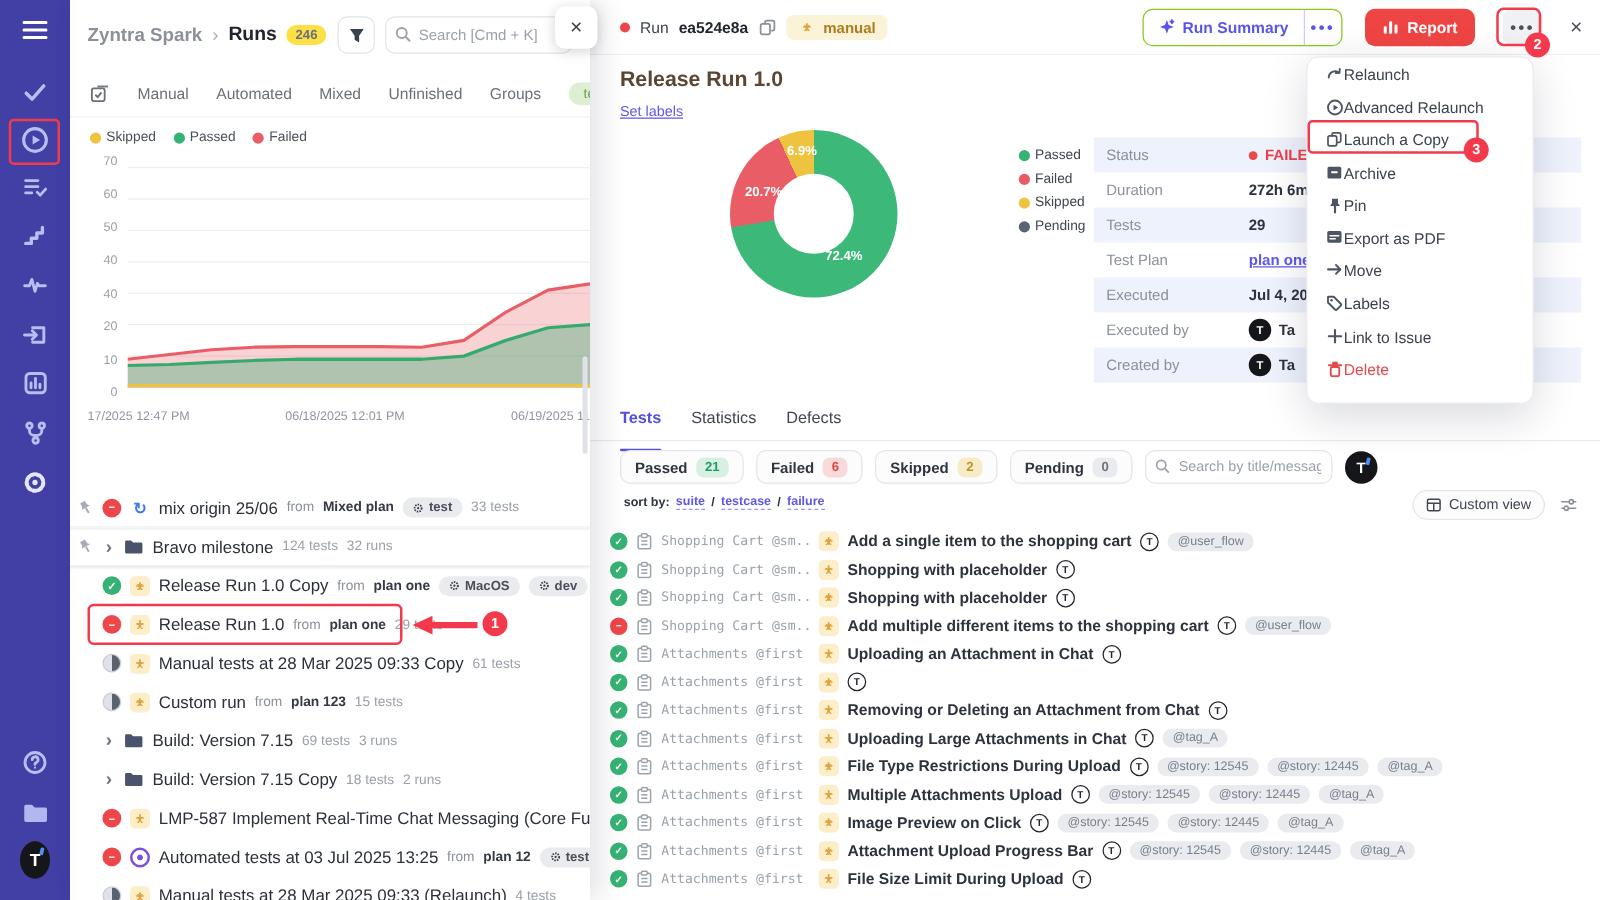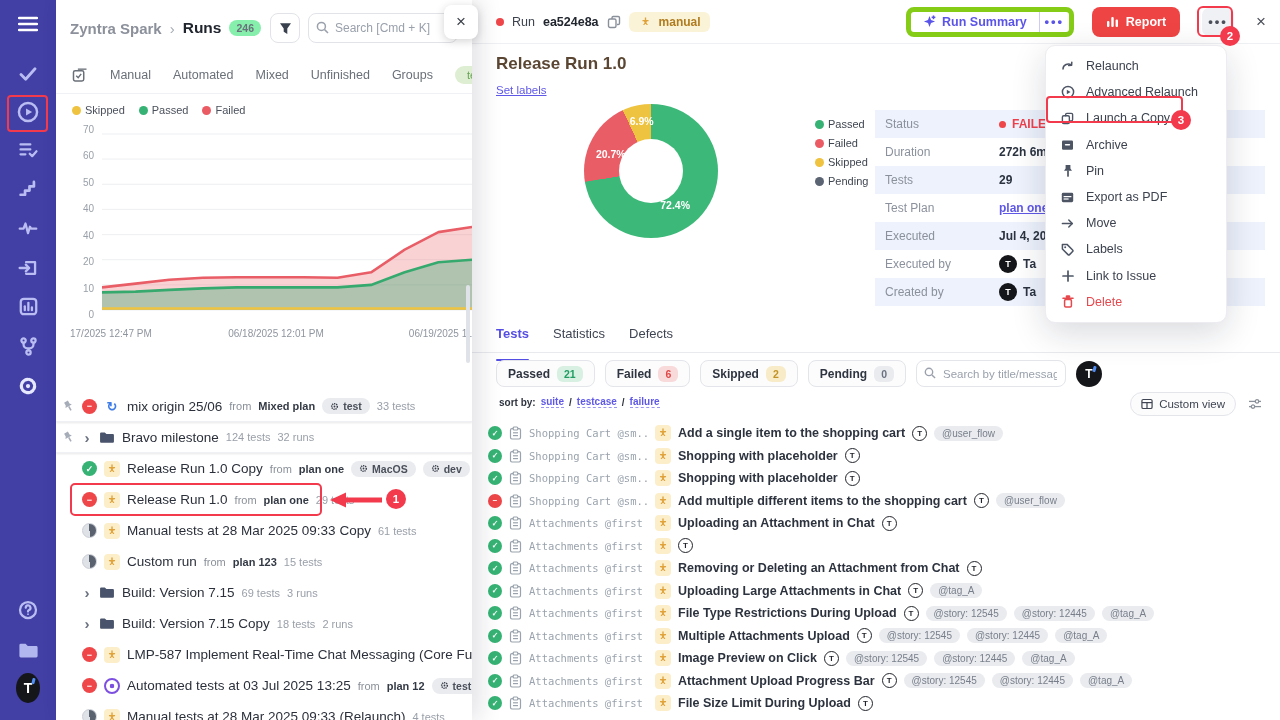--- a/index.html
+++ b/index.html
@@ -10,21 +10,21 @@
 .rail{position:absolute;left:0;top:0;width:56px;height:720px;background:#423fa5;z-index:10}
 .si{position:absolute;left:50%;transform:translateX(-50%);width:24px;height:24px;display:flex;align-items:center;justify-content:center;color:#b9bdf2}
 .si svg{stroke:#b9bdf2;fill:none;stroke-width:1.8;stroke-linecap:round;stroke-linejoin:round}
 .si.bright svg{stroke:#e6e8ff}
 
 .drawer{position:absolute;left:56px;top:0;width:416px;height:720px;background:#fff;z-index:20;box-shadow:8px 0 22px rgba(25,28,54,.12);overflow:hidden}
 .d-head{display:flex;align-items:center;height:56px;padding:0 14px;gap:8px}
 .crumb-proj{font-size:15px;font-weight:600;color:#8b909a}
 .crumb-sep{color:#a7acb5;font-size:15px}
 .crumb-cur{font-size:15.5px;font-weight:700;color:#20252e}
-.badge-count{background:#86efac;color:#6a707b;font-size:10.5px;font-weight:700;padding:2px 7px;border-radius:9px}
+.badge-count{background:#fde047;color:#6a707b;font-size:10.5px;font-weight:700;padding:2px 7px;border-radius:9px}
 .icon-btn{width:30px;height:30px;border:1px solid #e1e3e8;border-radius:8px;background:#fff;display:flex;align-items:center;justify-content:center;cursor:pointer}
 .d-search{position:relative;width:150px}
 .d-search input{width:100%;height:30px;border:1px solid #e1e3e8;border-radius:8px;padding:0 8px 0 26px;font-size:12px;color:#3a404c;outline:none;font-family:"Liberation Sans",sans-serif}
 .d-search input::placeholder{color:#9aa1ac}
 .d-search .mag{position:absolute;left:8px;top:8px}
 .d-tabs{display:flex;align-items:center;gap:22px;height:38px;padding:0 16px;border-bottom:1px solid #f0f1f4;overflow:hidden}
 .d-tab{font-size:12.5px;color:#6a7078;cursor:pointer;white-space:nowrap}
 .tag-green{margin-left:auto;margin-right:-18px;background:#ddeed2;color:#67a254;font-size:11px;padding:3px 12px;border-radius:10px;white-space:nowrap}
 .legend-row{display:flex;gap:14px;align-items:center;padding:10px 0 0 16px}
 .lg{display:flex;align-items:center;gap:4px;font-size:11px;color:#4a505b}
@@ -59,21 +59,21 @@
 .r-meta{font-size:11px;color:#9aa0a9}
 .d-scroll{position:absolute;right:2px;top:285px;width:4px;height:78px;border-radius:2px;background:#dfe2e8}
 .drawer-close{position:absolute;left:444px;top:5px;width:34px;height:34px;background:#fff;border-radius:8px;box-shadow:0 2px 10px rgba(0,0,0,.18);display:flex;align-items:center;justify-content:center;font-size:17px;color:#3a3f49;z-index:30;cursor:pointer}
 
 .main{position:absolute;left:472px;top:0;width:808px;height:720px;background:#fff}
 .topbar{position:relative;display:flex;align-items:center;height:44px;padding:0 14px 0 24px;border-bottom:1px solid #eef0f3;gap:8px}
 .rdot{width:8px;height:8px;border-radius:50%;background:#ee4649}
 .run-label{font-size:12.5px;color:#3c424e}
 .run-id{font-size:12.5px;font-weight:700;color:#20252e}
 .badge-manual{display:flex;align-items:center;gap:5px;background:#fbf3d8;border-radius:6px;padding:3px 9px;font-size:12px;font-weight:600;color:#b07c1f}
-.btn-group{margin-left:auto;display:flex;align-items:flex-end;border:5px solid #84cc16;border-radius:8px;height:30px;overflow:hidden}
+.btn-group{margin-left:auto;display:flex;align-items:flex-end;border:1px solid #84cc16;border-radius:8px;height:30px;overflow:hidden}
 .btn-summary{display:flex;align-items:center;gap:6px;padding:0 12px;font-size:12.5px;font-weight:700;color:#5b54e8;cursor:pointer;height:100%}
 .btn-group-more{width:30px;height:100%;display:flex;align-items:center;justify-content:center;border-left:1px solid #cdcaf6;color:#5b54e8;cursor:pointer}
 .btn-report{display:flex;align-items:center;gap:7px;background:#ef4444;color:#fff;font-size:12.5px;font-weight:700;border-radius:8px;height:30px;padding:0 14px;margin-left:10px;cursor:pointer}
 .btn-more{width:32px;height:28px;background:#f0f1f4;border-radius:7px;display:flex;align-items:center;justify-content:center;margin-left:14px;cursor:pointer;color:#4a4f59}
 .dots{letter-spacing:2px;font-size:13px;font-weight:700;line-height:0}
 .main-close{margin-left:14px;font-size:17px;color:#4a4f59;cursor:pointer}
 .page-title{position:absolute;left:24px;top:54px;font-size:17px;font-weight:700;color:#5a4632}
 .set-labels{position:absolute;left:24px;top:84px;font-size:11.5px;color:#5f58e7;text-decoration:underline;cursor:pointer}
 .donut{position:absolute;left:112px;top:104px;width:134px;height:134px;border-radius:50%}
 .donut::after{content:"";position:absolute;left:50%;top:50%;width:64px;height:64px;background:#fff;border-radius:50%;transform:translate(-50%,-50%)}
@@ -110,21 +110,21 @@
 .cview-btn{display:flex;align-items:center;gap:6px;border:1px solid #e3e5ea;border-radius:12px;height:24px;padding:0 10px;font-size:11.5px;color:#3f4552;background:#fcfcfd;cursor:pointer}
 .tests{position:absolute;left:16px;top:422px;right:0;bottom:0;overflow:hidden}
 .trow{display:flex;align-items:center;gap:7px;height:22.5px;white-space:nowrap;cursor:pointer}
 .trow .stat{width:14px;height:14px;flex-basis:14px;font-size:8px}
 .suite{width:119px;flex:0 0 119px;overflow:hidden;font-family:"DejaVu Sans Mono",monospace;font-size:10.5px;color:#9aa3ad}
 .ttl{font-size:12.5px;font-weight:600;color:#2d333e}
 .tav{width:15px;height:15px;border-radius:50%;border:1.5px solid #22252b;color:#22252b;background:#fff;font-size:8px;font-weight:800;display:flex;align-items:center;justify-content:center;flex:0 0 15px}
 .ttag{background:#e9ebef;border-radius:8px;padding:2px 8px;font-size:10px;color:#787f8a}
 
 .menu{position:absolute;left:573px;top:45px;width:182px;background:#fff;border-radius:10px;border:1px solid #ececf1;box-shadow:0 10px 34px rgba(20,24,50,.16);padding:7px 0;z-index:40}
-.mi{display:flex;align-items:center;gap:11px;height:26.2px;padding:0 14px;font-size:12.5px;color:#3c424e;cursor:pointer}
+.mi{display:flex;height:26.2px;padding:0 14px;font-size:12.5px;color:#3c424e;cursor:pointer}
 .mi .mic{width:15px;display:flex;justify-content:center;color:#4d5565;font-size:13px;font-weight:700}
 .mi svg{stroke:#4d5565;fill:none;stroke-width:1.5;stroke-linecap:round;stroke-linejoin:round}
 .mi.danger{color:#e5484d}
 .mi.danger svg{stroke:#e5484d}
 
 .ann{position:absolute;border:2.5px solid #f23a4c;border-radius:4px;z-index:60;pointer-events:none}
 .acirc{position:absolute;width:20px;height:20px;border-radius:50%;background:#f23a4c;color:#fff;font-size:11.5px;font-weight:800;display:flex;align-items:center;justify-content:center;z-index:61}
 .aarrow{position:absolute;z-index:61}
 </style>
 </head>

